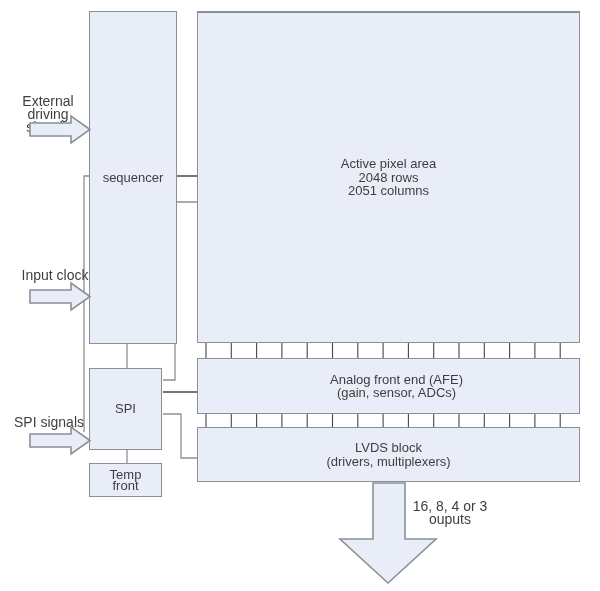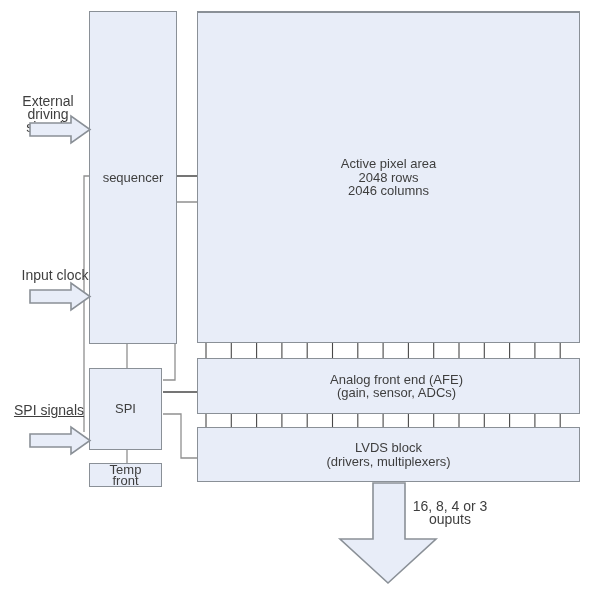--- a/index.html
+++ b/index.html
@@ -80,50 +80,50 @@
       </g>
   </svg>
 
   <div class="block" style="left:89px;top:11px;width:88px;height:333px;">
     <span>sequencer</span>
   </div>
 
   <div class="block" style="left:197px;top:11px;width:383px;height:332px;border-top-width:2px;">
     <span>Active pixel area</span>
     <span>2048 rows</span>
-    <span>2046 columns</span>
+    <span>2051 columns</span>
   </div>
 
   <div class="block" style="left:197px;top:358px;width:383px;height:56px;padding-left:16px;">
     <span>Analog front end (AFE)</span>
     <span>(gain, sensor, ADCs)</span>
   </div>
 
   <div class="block" style="left:89px;top:368px;width:73px;height:82px;">
     <span>SPI</span>
   </div>
 
   <div class="block" style="left:197px;top:427px;width:383px;height:55px;">
     <span>LVDS block</span>
     <span>(drivers, multiplexers)</span>
   </div>
 
-  <div class="block" style="left:89px;top:463px;width:73px;height:24px;line-height:11.5px;">
+  <div class="block" style="left:89px;top:463px;width:73px;height:34px;line-height:11.5px;">
     <span>Temp</span>
     <span>front</span>
   </div>
 
   <div class="label" style="left:6px;top:95px;width:84px;">
     <div>External driving</div>
     <div>signals</div>
   </div>
 
   <div class="label" style="left:15px;top:269px;width:80px;">Input clock</div>
 
-  <div class="label" style="left:9px;top:404px;width:80px;text-decoration:underline;">SPI signals</div>
+  <div class="label" style="left:9px;top:416px;width:80px;">SPI signals</div>
 
   <div class="label" style="left:404px;top:500px;width:92px;">
     <div>16, 8, 4 or 3</div>
     <div>ouputs</div>
   </div>
 
   <svg class="overlay" width="600" height="591" viewBox="0 0 600 591">
     <polygon class="arrow-shape" points="30,123 71,123 71,116 90,129.5 71,143 71,136 30,136"></polygon>
     <polygon class="arrow-shape" points="30,290 71,290 71,283 90,296.5 71,310 71,303 30,303"></polygon>
     <polygon class="arrow-shape" points="30,434 71,434 71,427 90,440.5 71,454 71,447 30,447"></polygon>

